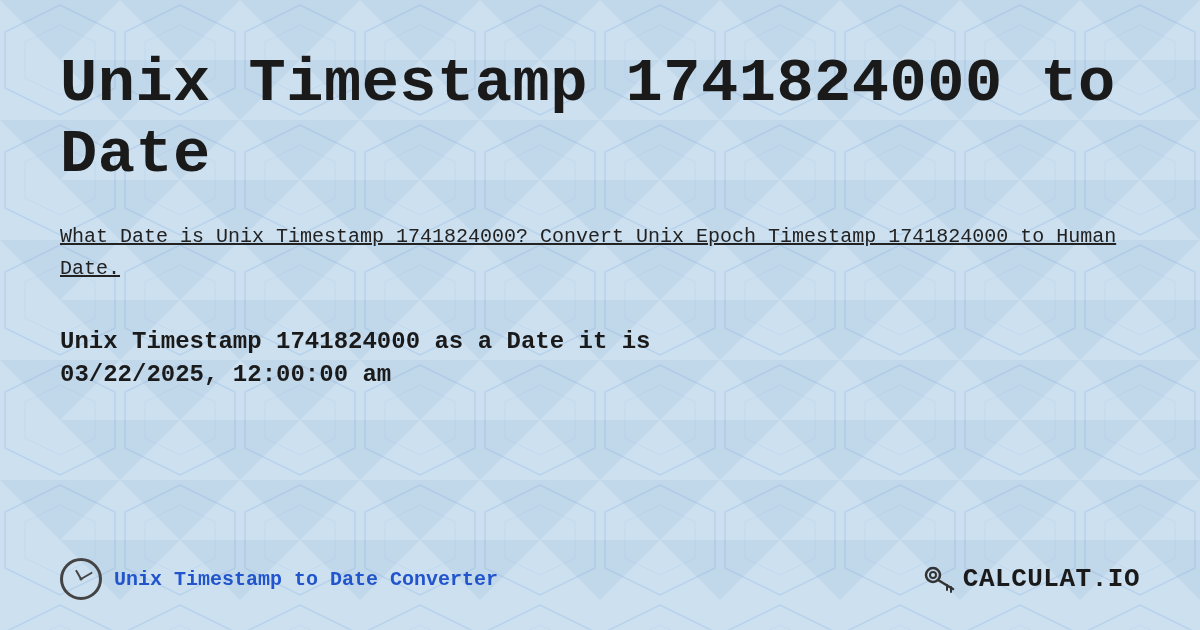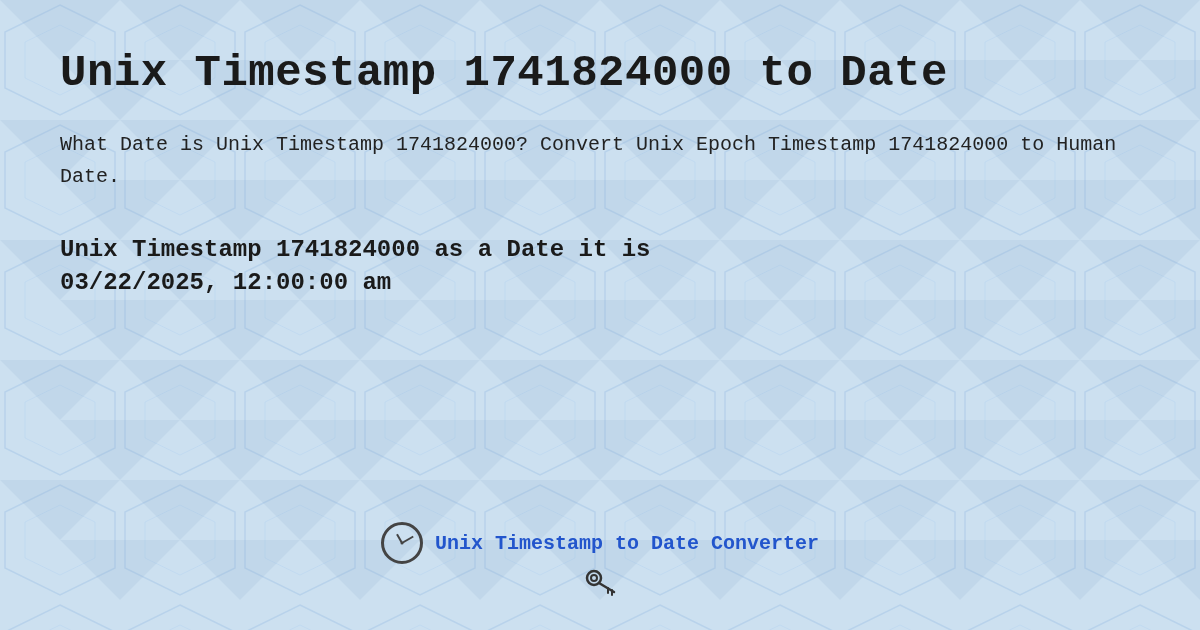--- a/index.html
+++ b/index.html
@@ -31,54 +31,54 @@
       position: relative;
       z-index: 1;
       padding: 48px 60px 30px 60px;
       height: 100%;
       display: flex;
       flex-direction: column;
       justify-content: space-between;
     }
 
     .main-title {
-      font-size: 44px;
+      font-size: 62px;
       font-weight: 900;
       color: #1a1a1a;
       letter-spacing: 0.5px;
       line-height: 1.15;
       margin-bottom: 30px;
     }
 
     .description {
       font-size: 20px;
       color: #222;
       line-height: 1.6;
       margin-bottom: 40px;
       font-weight: 400;
+      text-decoration: underline;
     }
 
     .result-section {
       margin-top: 10px;
     }
 
     .result-text {
       font-size: 24px;
       font-weight: 900;
       color: #1a1a1a;
       line-height: 1.4;
     }
 
     .footer {
       display: flex;
       justify-content: space-between;
       align-items: center;
       margin-top: auto;
       padding-top: 20px;
-      flex-direction: column;
     }
 
     .footer-left {
       display: flex;
       align-items: center;
       gap: 12px;
     }
 
     .clock-icon {
       width: 42px;
@@ -302,15 +302,16 @@
 
       <div class="logo-area">
 
         <svg class="logo-icon" viewBox="0 0 36 36" xmlns="http://www.w3.org/2000/svg">
           <circle cx="12" cy="14" r="7" fill="none" stroke="#333" stroke-width="2.5"></circle>
           <circle cx="12" cy="14" r="3" fill="none" stroke="#333" stroke-width="2"></circle>
           <line x1="17" y1="19" x2="32" y2="28" stroke="#333" stroke-width="2.5" stroke-linecap="round"></line>
           <line x1="26" y1="24" x2="26" y2="29" stroke="#333" stroke-width="2" stroke-linecap="round"></line>
           <line x1="30" y1="26" x2="30" y2="31" stroke="#333" stroke-width="2" stroke-linecap="round"></line>
         </svg>
+        <span class="logo-text">CALCULAT.IO</span>
       </div>
     </div>
   </div>
 
 </body></html>

